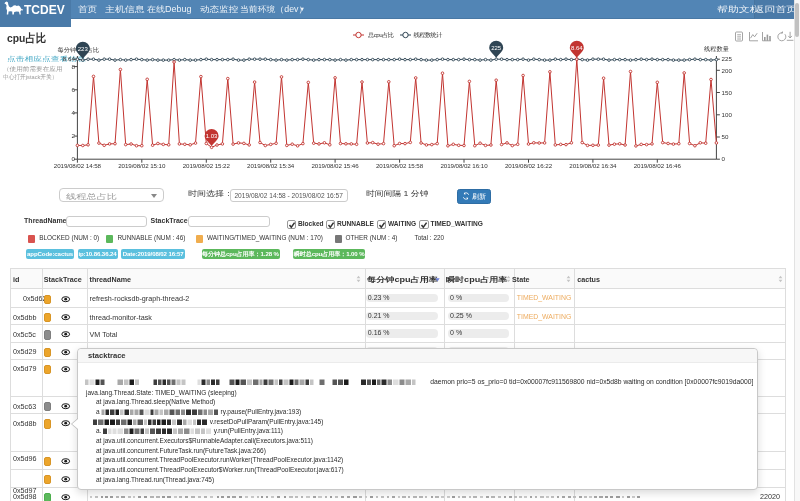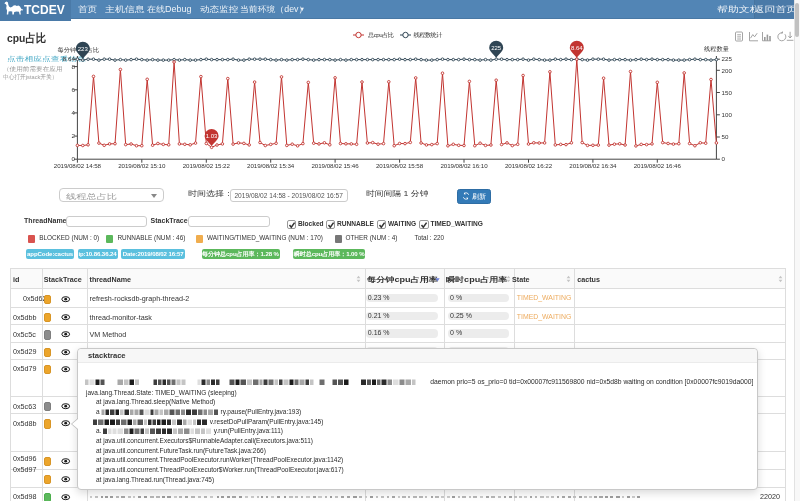--- a/index.html
+++ b/index.html
@@ -1,19 +1,19 @@
 <!DOCTYPE html>
 <html><head>
 <meta charset="utf-8">
 <style>
 *{margin:0;padding:0;box-sizing:border-box;}
 html,body{width:800px;height:501px;overflow:hidden;background:#fff;}
 body{font-family:"Liberation Sans",sans-serif;position:relative;}
 #nav{position:absolute;left:0;top:0;width:795px;height:19px;background:#5285b5;border-bottom:1px solid #4978a4;}
-#logo{position:absolute;left:0;top:0;width:71px;height:21px;background:#4a7aa8;color:#fff;}
+#logo{position:absolute;left:0;top:0;width:71px;height:27px;background:#4a7aa8;color:#fff;}
 #logo b{position:absolute;left:24px;top:2.5px;font-size:12px;}
 .mnu{position:absolute;top:0;height:19px;line-height:19px;color:#eef3f8;font-size:8.2px;}
 #h1{position:absolute;left:7px;top:31px;font-size:11.5px;font-weight:bold;color:#333;}
 #sub1{position:absolute;left:7px;top:55px;font-size:6.4px;color:#41a7c4;}
 #sub2{position:absolute;left:3px;top:65px;font-size:6.2px;color:#9a9a9a;line-height:8.3px;}
 .inp{position:absolute;border:1px solid #ccc;border-radius:3px;background:#fff;}
 .lbl{position:absolute;font-size:7.5px;color:#333;}
 #btn{position:absolute;left:457px;top:188.5px;width:34px;height:15.5px;background:#337ab7;border:1px solid #2e6da4;border-radius:2.5px;color:#fff;font-size:7px;text-align:center;line-height:14px;}
 .badge{position:absolute;top:248.5px;height:10.5px;border-radius:2px;color:#fff;font-size:6.1px;font-weight:bold;letter-spacing:-0.1px;line-height:10.5px;text-align:center;overflow:hidden;white-space:nowrap;}
 .sq{position:absolute;top:234.6px;width:7.2px;height:8.4px;border-radius:1px;}
@@ -517,21 +517,21 @@
 <div class="bartxt" style="left:356.8px;top:43.699999999999996px">0.21 %</div>
 <div class="bar" style="left:437.3px;top:43.4px;width:60.5px"></div>
 <div class="bartxt" style="left:439.1px;top:43.699999999999996px">0.25 %</div>
 <div class="td tw" style="left:505.8px;top:44.0px">TIMED_WAITING</div>
 <div class="td" style="left:2.0px;top:61.2px">0x5c5c</div>
 <div class="tsq" style="left:33.1px;top:61.6px;background:#8c8c8c;border:0.5px solid #7e7e7e"></div>
 <svg style="position:absolute;left:49.9px;top:62.6px" width="10" height="7" viewBox="0 0 10 7">
       <ellipse cx="4.7" cy="3.2" rx="3.9" ry="2.5" stroke="#1a1a1a" stroke-width="1" fill="none"></ellipse>
       <circle cx="4.7" cy="3.2" r="1.4" fill="#1a1a1a"></circle>
     </svg>
-<div class="td" style="left:78.5px;top:61.2px">VM Method</div>
+<div class="td" style="left:78.5px;top:61.2px">VM Total</div>
 <div class="bar" style="left:355.0px;top:60.6px;width:72px"></div>
 <div class="bartxt" style="left:356.8px;top:60.9px">0.16 %</div>
 <div class="bar" style="left:437.3px;top:60.6px;width:60.5px"></div>
 <div class="bartxt" style="left:439.1px;top:60.9px">0 %</div>
 <div class="td" style="left:2.0px;top:78.69999999999999px">0x5d29</div>
 <div class="tsq" style="left:33.1px;top:79.1px;background:#eca52b;border:0.5px solid #d89526"></div>
 <svg style="position:absolute;left:49.9px;top:80.1px" width="10" height="7" viewBox="0 0 10 7">
       <ellipse cx="4.7" cy="3.2" rx="3.9" ry="2.5" stroke="#1a1a1a" stroke-width="1" fill="none"></ellipse>
       <circle cx="4.7" cy="3.2" r="1.4" fill="#1a1a1a"></circle>
     </svg>
@@ -558,21 +558,21 @@
 <svg style="position:absolute;left:49.9px;top:151.7px" width="10" height="7" viewBox="0 0 10 7">
       <ellipse cx="4.7" cy="3.2" rx="3.9" ry="2.5" stroke="#1a1a1a" stroke-width="1" fill="none"></ellipse>
       <circle cx="4.7" cy="3.2" r="1.4" fill="#1a1a1a"></circle>
     </svg>
 <div class="td" style="left:2.0px;top:185px">0x5d96</div>
 <div class="tsq" style="left:33.1px;top:188.3px;background:#eca52b;border:0.5px solid #d89526"></div>
 <svg style="position:absolute;left:49.9px;top:189.3px" width="10" height="7" viewBox="0 0 10 7">
       <ellipse cx="4.7" cy="3.2" rx="3.9" ry="2.5" stroke="#1a1a1a" stroke-width="1" fill="none"></ellipse>
       <circle cx="4.7" cy="3.2" r="1.4" fill="#1a1a1a"></circle>
     </svg>
-<div class="td" style="left:2.0px;top:196px">0x5d97</div>
+<div class="td" style="left:2.0px;top:217px">0x5d97</div>
 <div class="tsq" style="left:33.1px;top:206.1px;background:#eca52b;border:0.5px solid #d89526"></div>
 <svg style="position:absolute;left:49.9px;top:207.1px" width="10" height="7" viewBox="0 0 10 7">
       <ellipse cx="4.7" cy="3.2" rx="3.9" ry="2.5" stroke="#1a1a1a" stroke-width="1" fill="none"></ellipse>
       <circle cx="4.7" cy="3.2" r="1.4" fill="#1a1a1a"></circle>
     </svg>
 <div class="td" style="left:2.0px;top:223.79999999999998px">0x5d98</div>
 <div class="tsq" style="left:33.1px;top:224.2px;background:#5cb85c;border:0.5px solid #4cae4c"></div>
 <svg style="position:absolute;left:49.9px;top:225.2px" width="10" height="7" viewBox="0 0 10 7">
       <ellipse cx="4.7" cy="3.2" rx="3.9" ry="2.5" stroke="#1a1a1a" stroke-width="1" fill="none"></ellipse>
       <circle cx="4.7" cy="3.2" r="1.4" fill="#1a1a1a"></circle>

